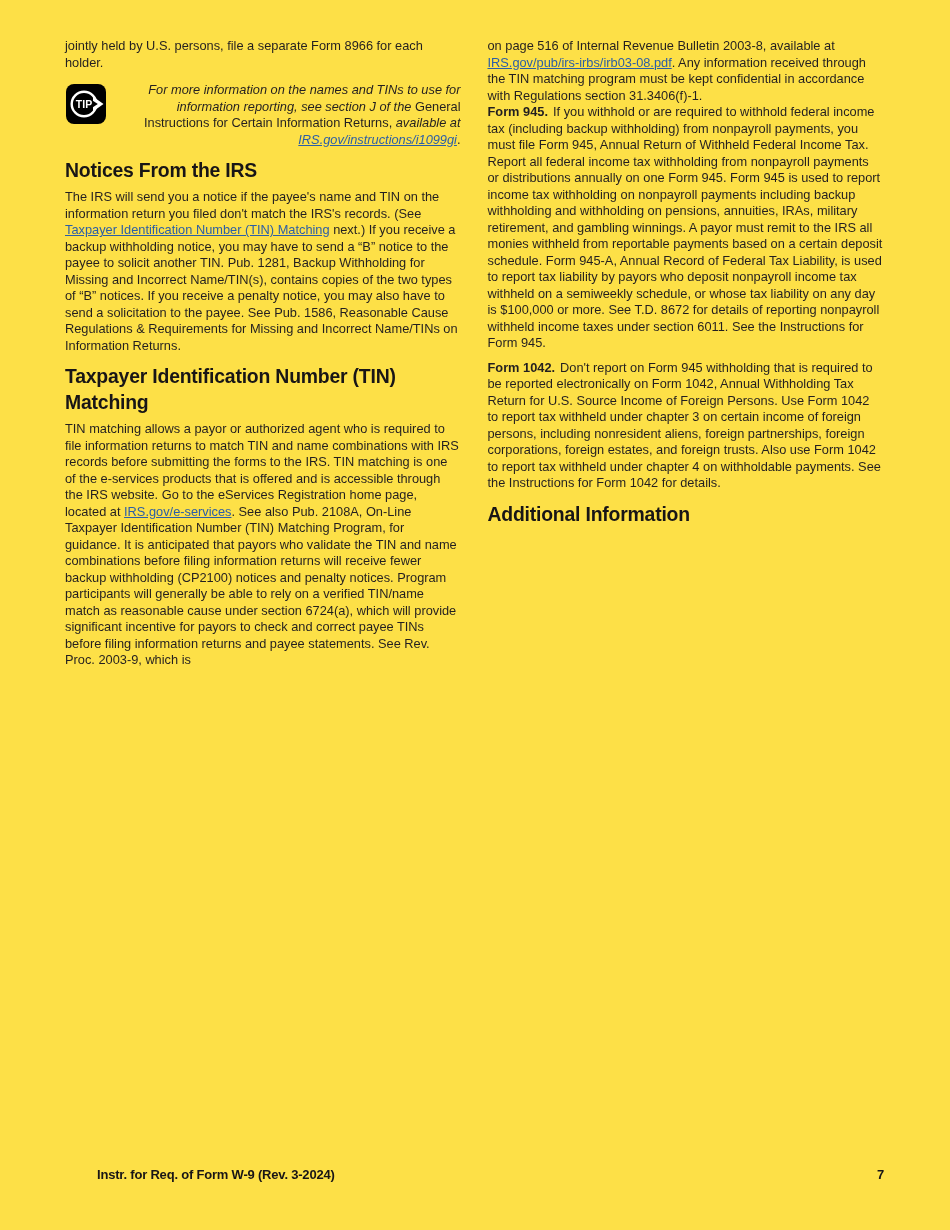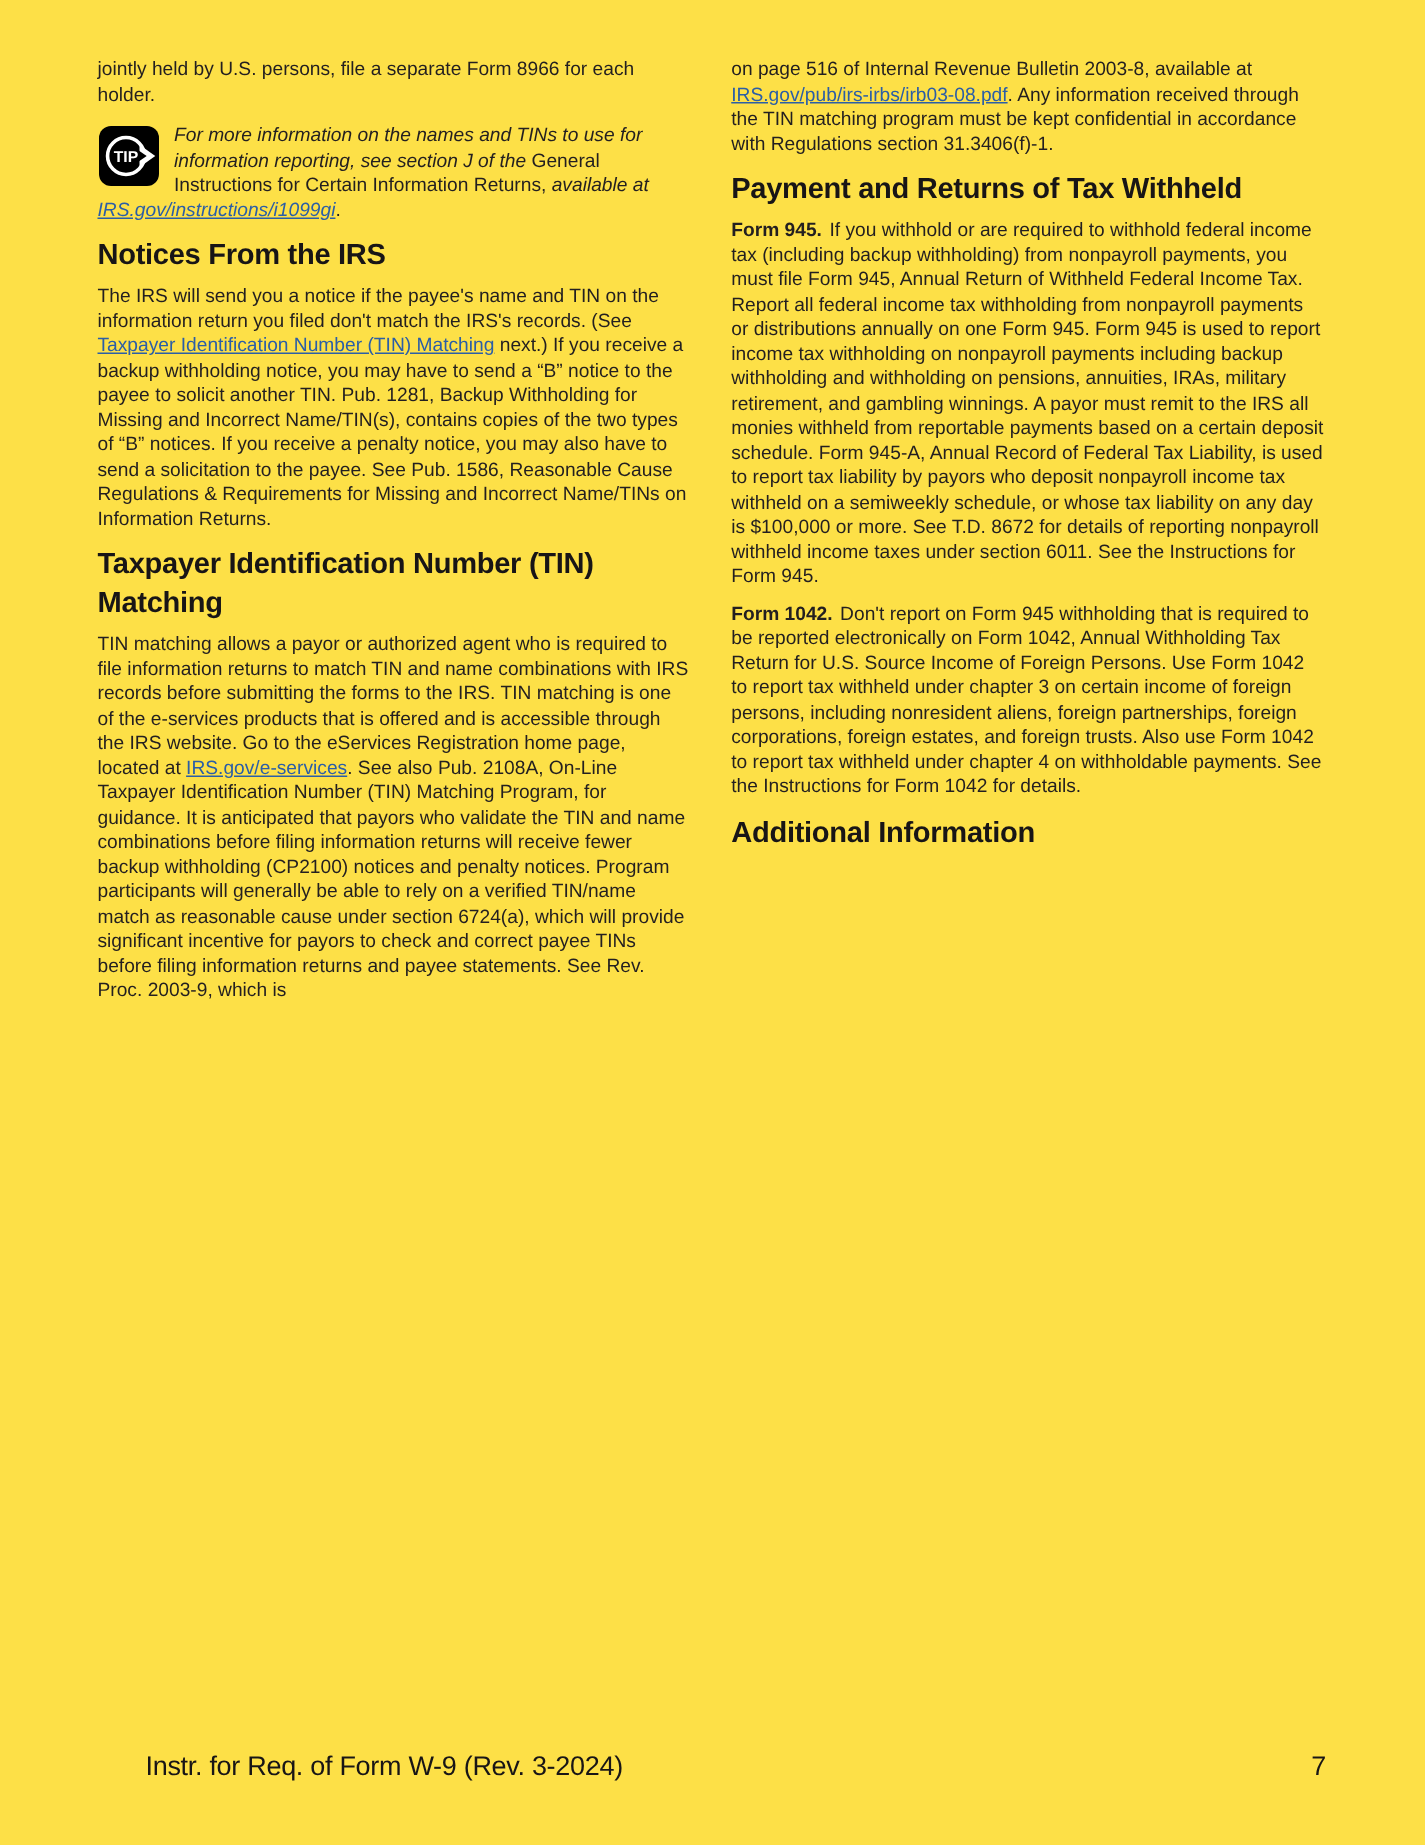--- a/index.html
+++ b/index.html
@@ -43,33 +43,33 @@
     text-decoration: underline;
     cursor: pointer;
   }
   .tip-wrap { margin-top: 11px; }
   .tip-icon {
     float: left;
     width: 42px;
     height: 42px;
     margin: 1px 9px 3px 0;
   }
-  .tip-text { font-style: italic; }
+  .tip-text { font-style: italic; text-align: right; }
   .tip-text .roman { font-style: normal; }
   .lead { font-weight: bold; padding-right: 5px; font-style: normal; }
   .footer {
     position: absolute;
     left: 65px;
     right: 66px;
     top: 1167px;
     display: flex;
     justify-content: space-between;
     align-items: baseline;
-    font-weight: normal;
-    font-size: 18px;
+    font-weight: bold;
+    font-size: 13px;
     letter-spacing: -0.2px;
     color: #181516;
     padding-left: 32px;
   }
 </style>
 </head>
 <body>
 
 <div class="page">
   <div class="content">
@@ -105,21 +105,20 @@
       <p>
         <span>TIN matching allows a payor or authorized agent who is required to file information returns to match TIN and name combinations with IRS records before submitting the forms to the IRS. TIN matching is one of the e-services products that is offered and is accessible through the IRS website. Go to the eServices Registration home page, located at </span><a class="link">IRS.gov/e-services</a><span>. See also Pub. 2108A, On-Line Taxpayer Identification Number (TIN) Matching Program, for guidance. It is anticipated that payors who validate the TIN and name combinations before filing information returns will receive fewer backup withholding (CP2100) notices and penalty notices. Program participants will generally be able to rely on a verified TIN/name match as reasonable cause under section 6724(a), which will provide significant incentive for payors to check and correct payee TINs before filing information returns and payee statements. See Rev. Proc. 2003-9, which is</span>
       </p>
     </div>
 
     <div class="col">
       <p>
         <span>on page 516 of Internal Revenue Bulletin 2003-8, available at </span><a class="link">IRS.gov/pub/irs-irbs/irb03-08.pdf</a><span>. Any information received through the TIN matching program must be kept confidential in accordance with Regulations section 31.3406(f)-1.</span>
       </p>
 
-      <h2 class="section nowrap">Payment and Returns of Tax Withheld</h2>
 
       <p>
         <b class="lead">Form 945.</b><span>If you withhold or are required to withhold federal income tax (including backup withholding) from nonpayroll payments, you must file Form 945, Annual Return of Withheld Federal Income Tax. Report all federal income tax withholding from nonpayroll payments or distributions annually on one Form 945. Form 945 is used to report income tax withholding on nonpayroll payments including backup withholding and withholding on pensions, annuities, IRAs, military retirement, and gambling winnings. A payor must remit to the IRS all monies withheld from reportable payments based on a certain deposit schedule. Form 945-A, Annual Record of Federal Tax Liability, is used to report tax liability by payors who deposit nonpayroll income tax withheld on a semiweekly schedule, or whose tax liability on any day is $100,000 or more. See T.D. 8672 for details of reporting nonpayroll withheld income taxes under section 6011. See the Instructions for Form 945.</span>
       </p>
 
       <p class="para-gap">
         <b class="lead">Form 1042.</b><span>Don't report on Form 945 withholding that is required to be reported electronically on Form 1042, Annual Withholding Tax Return for U.S. Source Income of Foreign Persons. Use Form 1042 to report tax withheld under chapter 3 on certain income of foreign persons, including nonresident aliens, foreign partnerships, foreign corporations, foreign estates, and foreign trusts. Also use Form 1042 to report tax withheld under chapter 4 on withholdable payments. See the Instructions for Form 1042 for details.</span>
       </p>
 
       <h2 class="section">Additional Information</h2>

